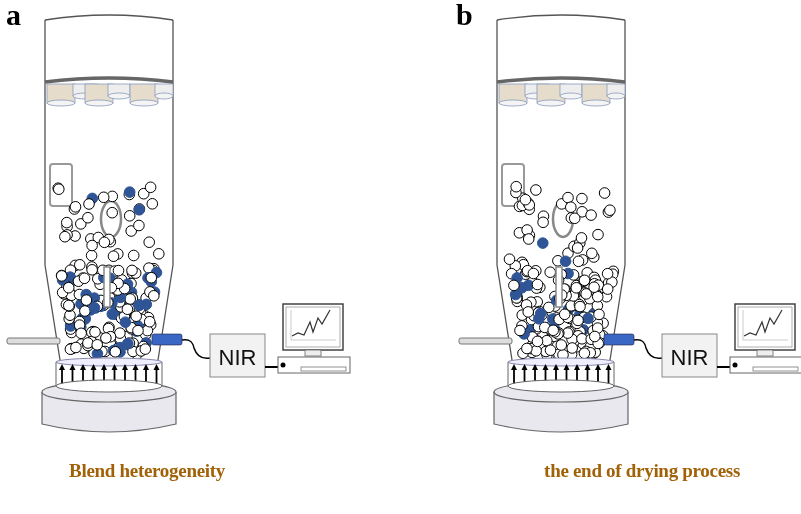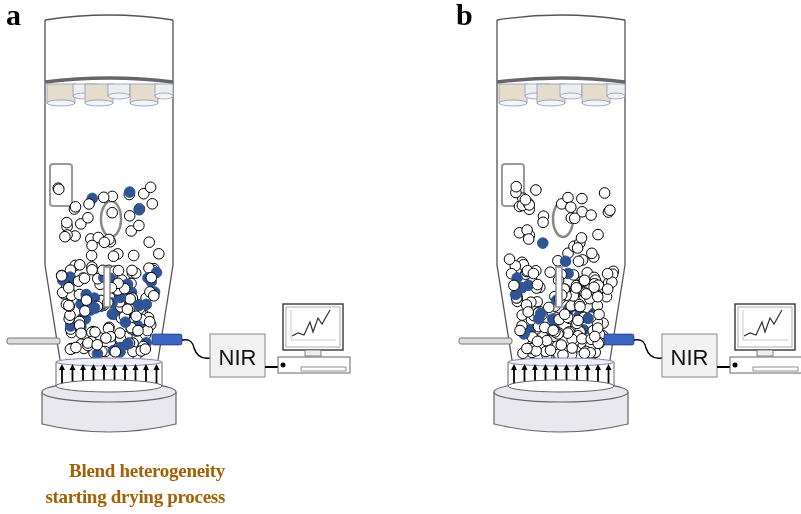--- a/index.html
+++ b/index.html
@@ -563,16 +563,16 @@
       <line x1="291" y1="340" x2="336" y2="340" stroke="#aaa" stroke-width="0.6"></line>
       <rect x="305" y="350" width="16" height="6" fill="#eee" stroke="#666" stroke-width="0.8"></rect>
       <rect x="278" y="357" width="72" height="16" fill="#fff" stroke="#666" stroke-width="1"></rect>
       <circle cx="283" cy="365" r="2.5" fill="#000"></circle>
       <rect x="301" y="367" width="45" height="4" fill="#fff" stroke="#777" stroke-width="0.8"></rect>
     </g>
   </svg>
 
 <div class="caption" style="left:0px;top:458px;width:225px;">
   <div>Blend heterogeneity</div>
-  <div>starting drying process</div>
 </div>
 <div class="caption" style="left:440px;top:458px;width:300px;">
+  <div>the end of drying process</div>
 </div>
 
 </body></html>

